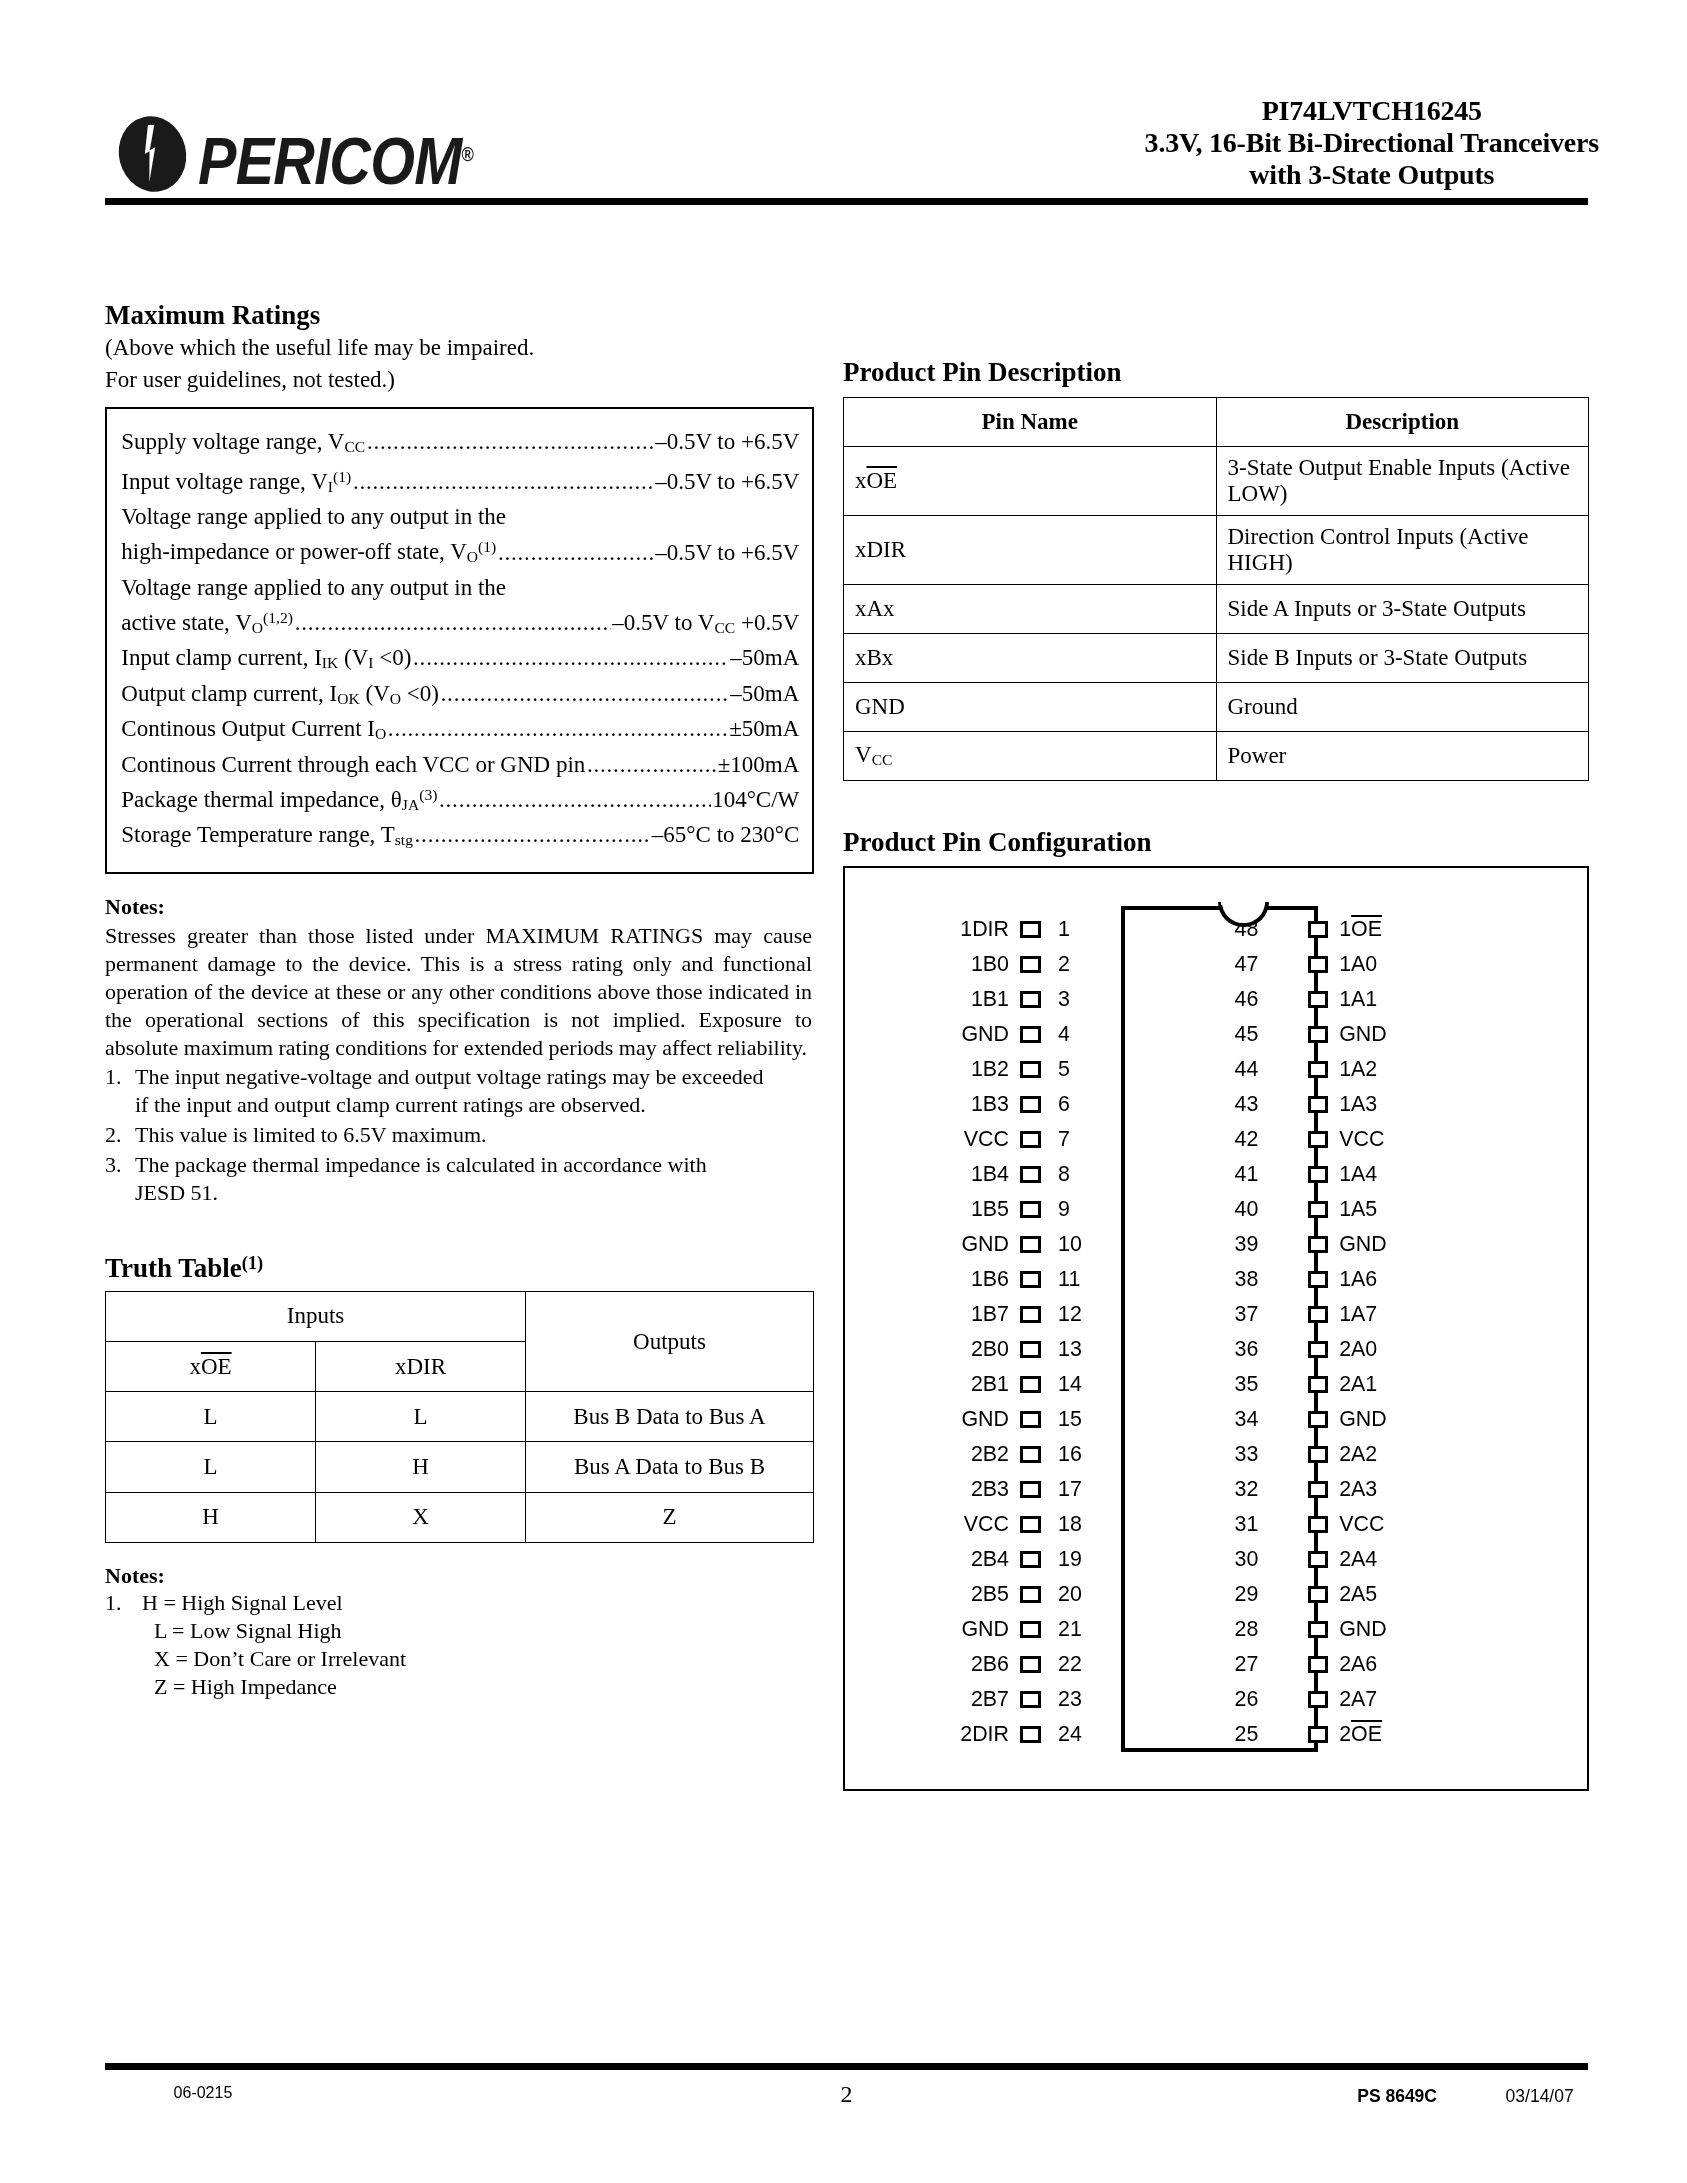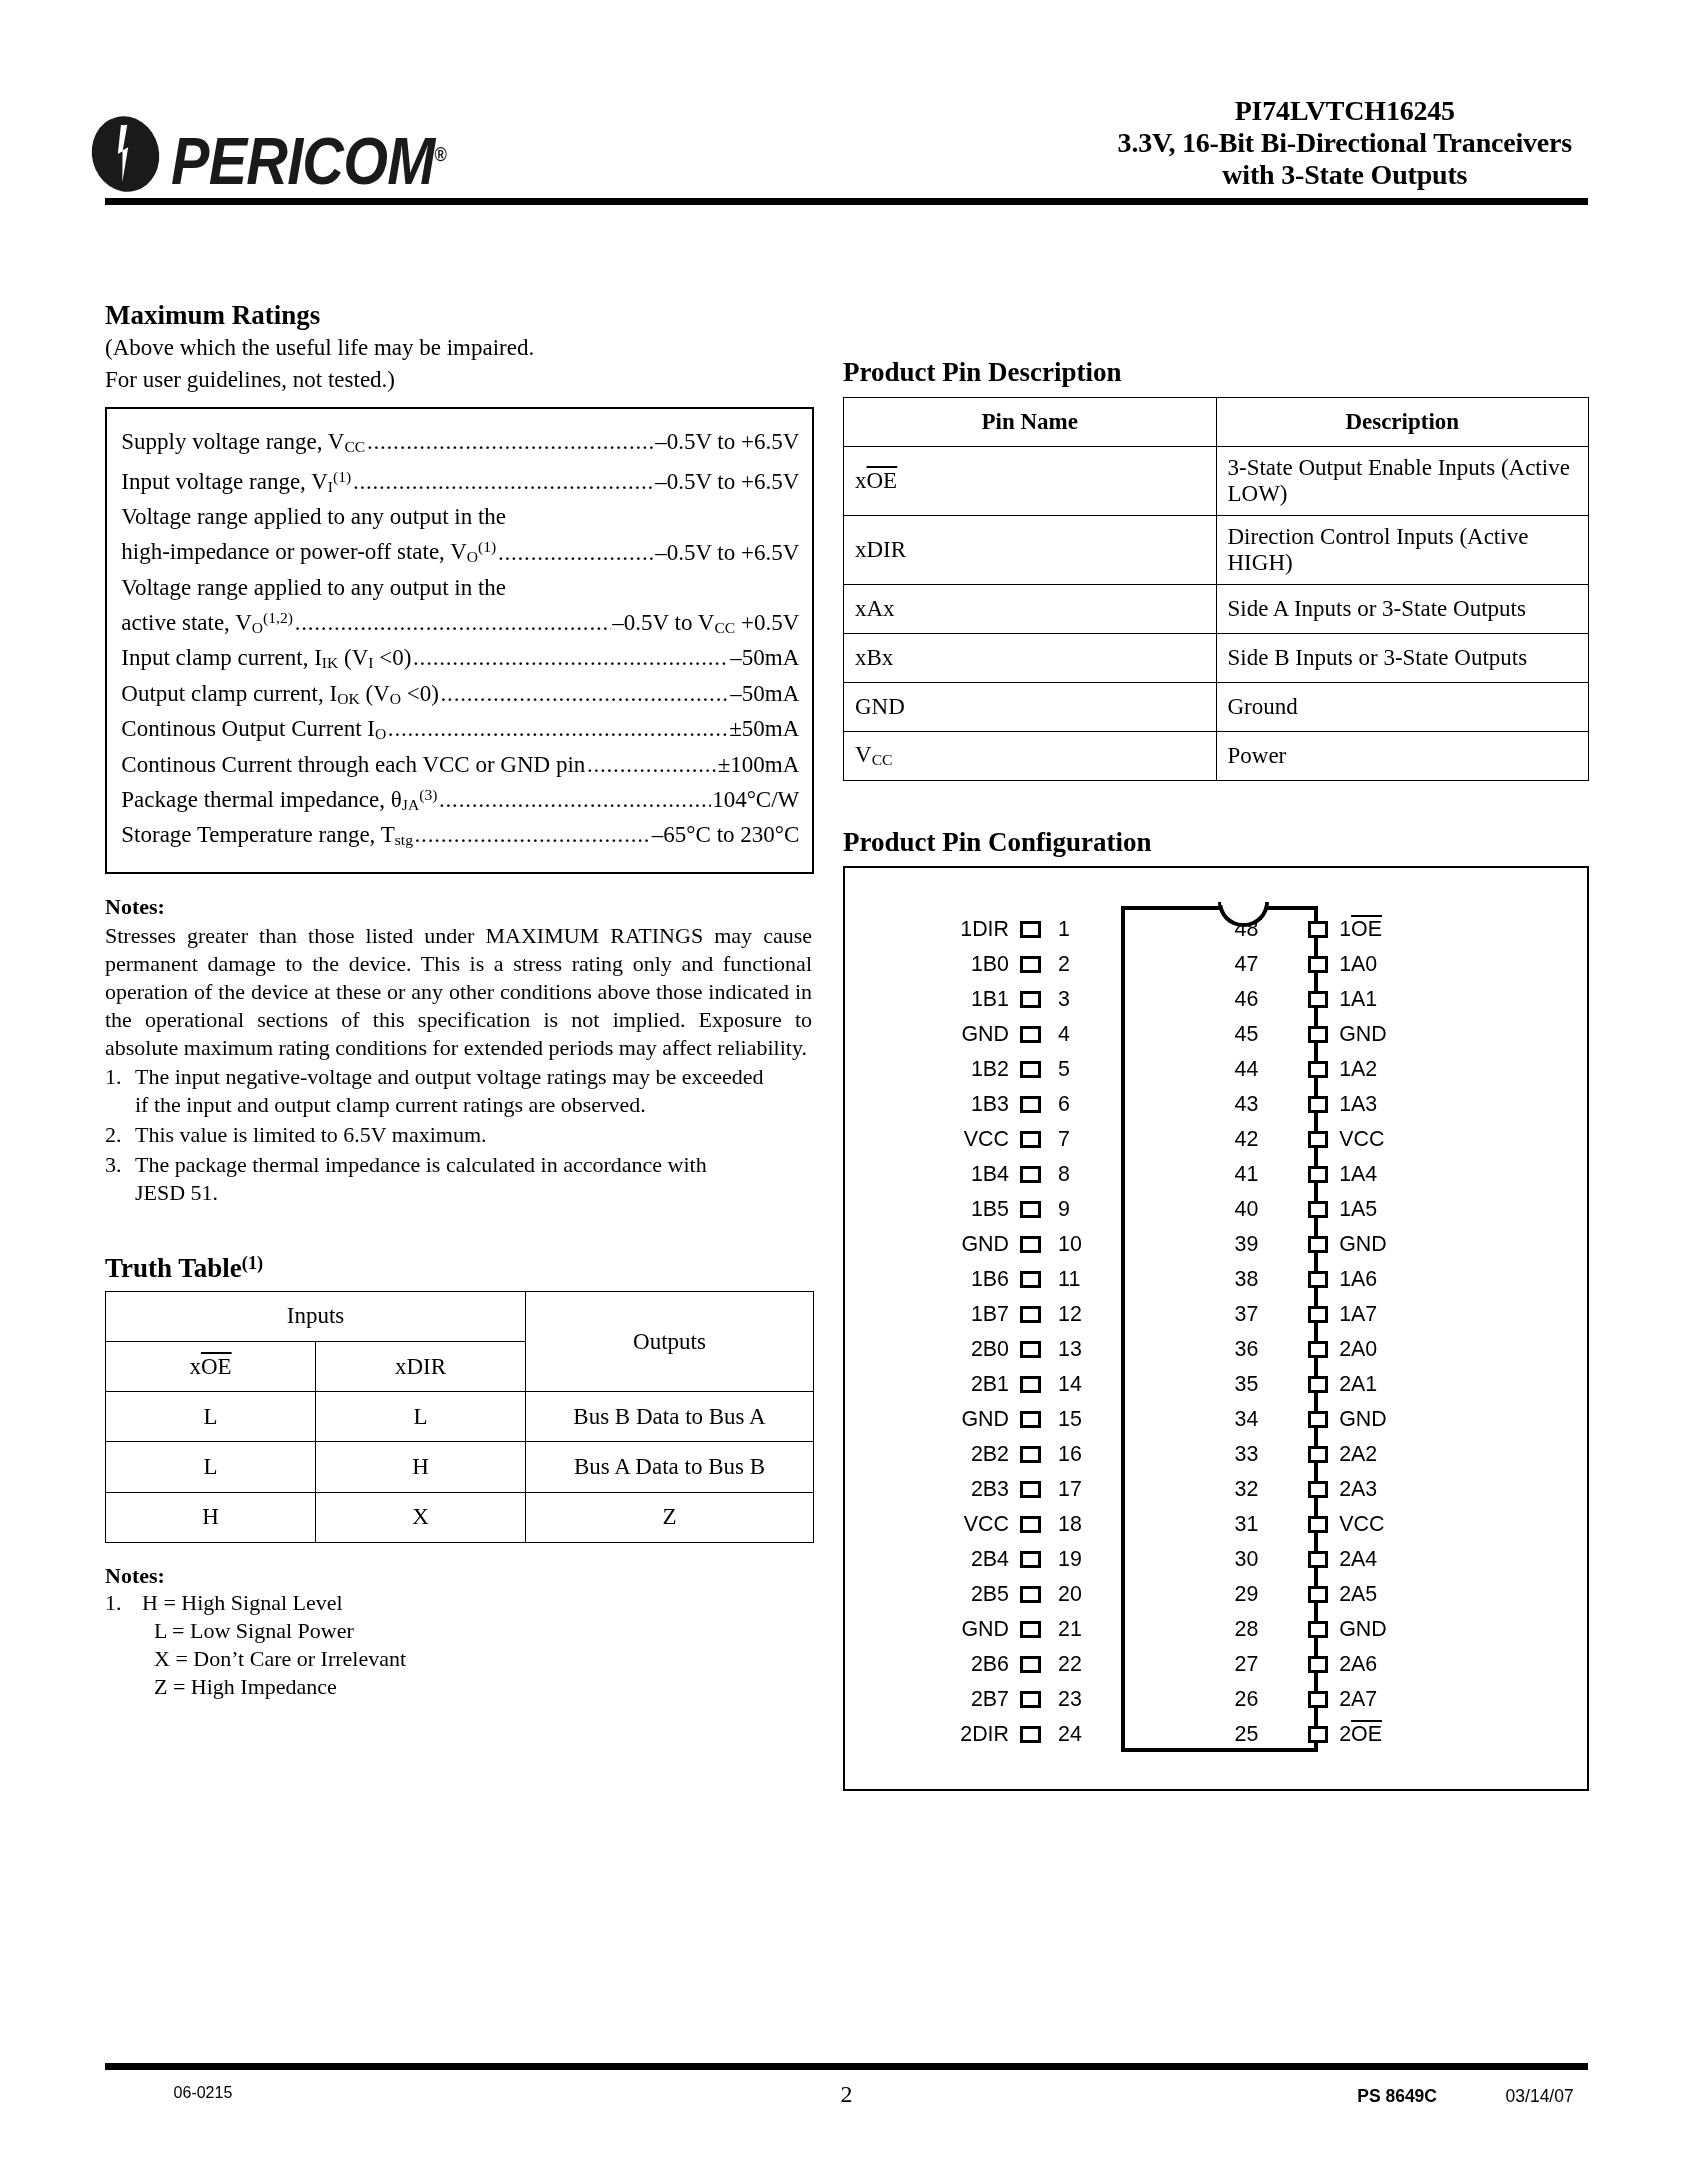--- a/index.html
+++ b/index.html
@@ -16,21 +16,21 @@
     overflow: hidden;
   }
   .page {
     position: absolute;
     inset: 0;
   }
 
   
   .header {
     position: absolute;
-    left: 87px;
+    left: 114px;
     top: 95px;
     width: 1485px;
     height: 103px;
   }
   .logo-wrap {
     position: absolute;
     left: 0;
     top: 20.6px;
     display: flex;
     align-items: flex-start;
@@ -474,21 +474,21 @@
           </tr>
         </tbody>
     </table>
 
     <div class="notes-h tt-notes">Notes:</div>
     <div id="tt-notes-list">
         <div class="tt-note-first">
           <span class="n">1.</span>
           <span>H = High Signal Level</span>
         </div>
-        <div class="tt-note-line">L = Low Signal Power</div>
+        <div class="tt-note-line">L = Low Signal High</div>
         <div class="tt-note-line">X = Don’t Care or Irrelevant</div>
         <div class="tt-note-line">Z = High Impedance</div>
       </div>
   </div>
 
   <div class="col-right">
 
     <div class="h-sec">Product Pin Description</div>
     <table class="pd-table">
       <thead>

